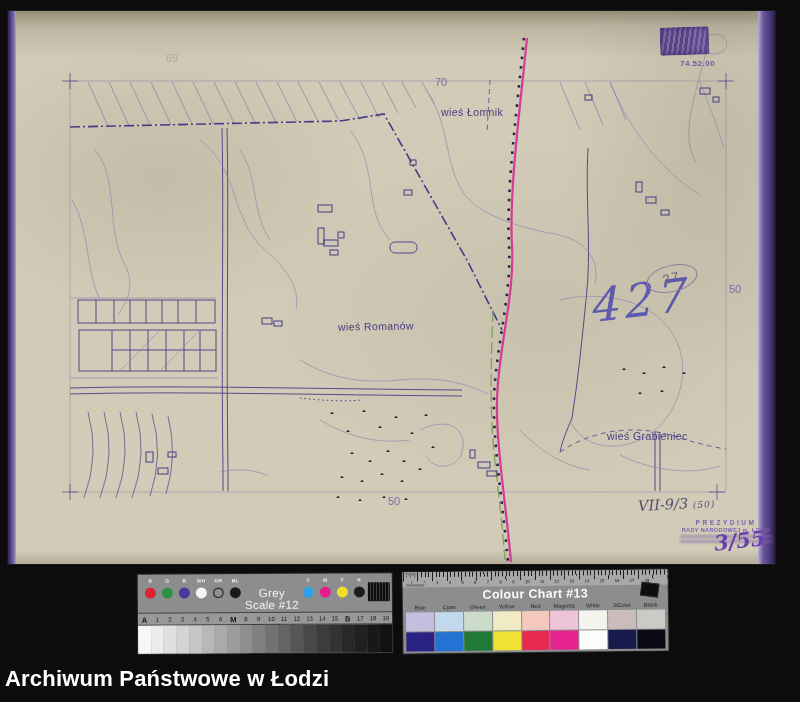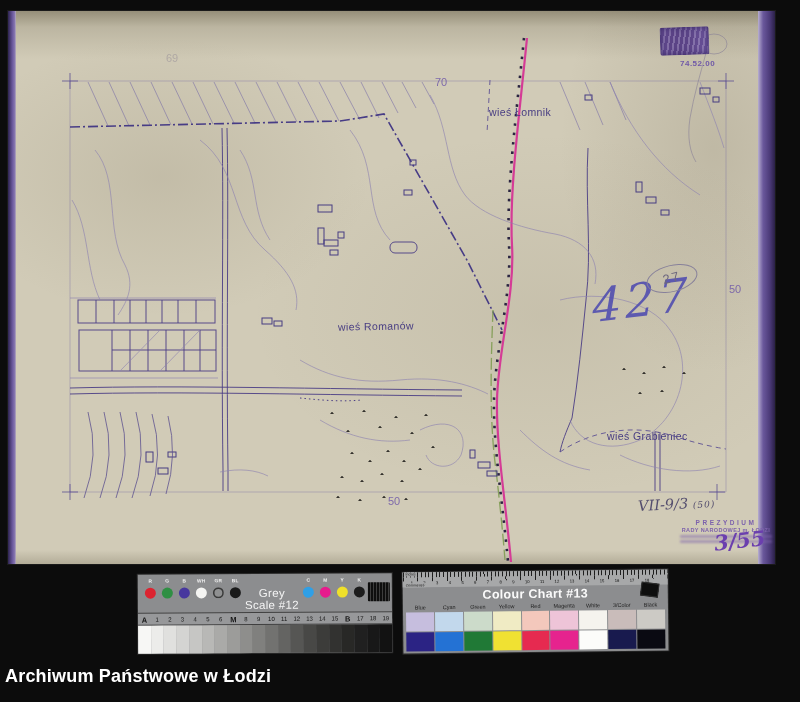--- a/index.html
+++ b/index.html
@@ -35,21 +35,21 @@
   .dashed2{stroke:#574a92;stroke-width:1;fill:none;stroke-dasharray:5 4;opacity:.85;}
   .dotted{stroke:#4a3d85;stroke-width:1;fill:none;stroke-dasharray:1.5 3;}
   .pink{stroke:#d53b96;stroke-width:2.2;fill:none;}
   .ptick{stroke:#2a2440;stroke-width:2.6;fill:none;stroke-dasharray:2.5 7;}
   .green{stroke:#7f9c52;stroke-width:1.3;fill:none;stroke-dasharray:12 4;opacity:.9;}
   .bldg{stroke:#473c82;stroke-width:1;fill:none;}
 
   
   .map-label{position:absolute;color:#473c82;white-space:nowrap;}
   .village{font-size:10.5px;letter-spacing:.4px;}
-  .v-lomnik{left:433px;top:95px;margin-left:48px;}
+  .v-lomnik{left:433px;top:95px;}
   .v-romanow{left:330px;top:309px;transform:rotate(-1deg);}
   .v-grabieniec{left:599px;top:419px;text-align:center;}
   .big-number{left:584px;top:262px;font-family:"DejaVu Serif",serif;font-style:italic;
     font-size:46px;color:#4b48b0;opacity:.85;transform:rotate(-7deg) skewX(-6deg);letter-spacing:4px;}
   .circled{left:638px;top:254px;width:50px;height:25px;border:1.5px solid #87809a;
     border-radius:50%;transform:rotate(-14deg);color:#6d677e;font-size:13px;
     text-align:center;line-height:24px;letter-spacing:2px;}
   .tr-number{left:672px;top:48px;font-size:8px;font-weight:bold;color:#6f58a8;letter-spacing:.5px;}
   .sheet-num{font-size:11px;color:#6f58a8;font-weight:normal;opacity:.85;}
   .sn-top{left:427px;top:53px;margin-top:12px;}
@@ -103,21 +103,21 @@
     font-size:12.5px;font-weight:bold;letter-spacing:.3px;}
   .cc-patch{position:absolute;right:9px;top:13px;width:18px;height:14px;background:#0e0e0e;
     transform:rotate(8deg);box-shadow:inset 0 0 0 1px #2e2e2e;}
   .cc-labels{position:absolute;left:3px;right:3px;top:32px;height:7px;display:grid;
     grid-template-columns:repeat(9,1fr);}
   .cc-labels span{text-align:center;font-size:5.5px;color:#242424;}
   .cc-swatches{position:absolute;left:3px;right:3px;top:40px;bottom:2px;display:grid;
     grid-template-columns:repeat(9,1fr);grid-template-rows:19px 1fr;gap:1px;}
 
   
-  .footer-title{position:absolute;left:5px;top:666px;color:#ffffff;font-size:18px;
+  .footer-title{position:absolute;left:5px;top:666px;color:#ffffff;font-size:22px;
     font-weight:bold;letter-spacing:.2px;}
 </style>
 </head>
 <body>
 
 <div>
 
   <div class="paper">
     <div class="edge left"></div>
     <div class="edge right"></div>

